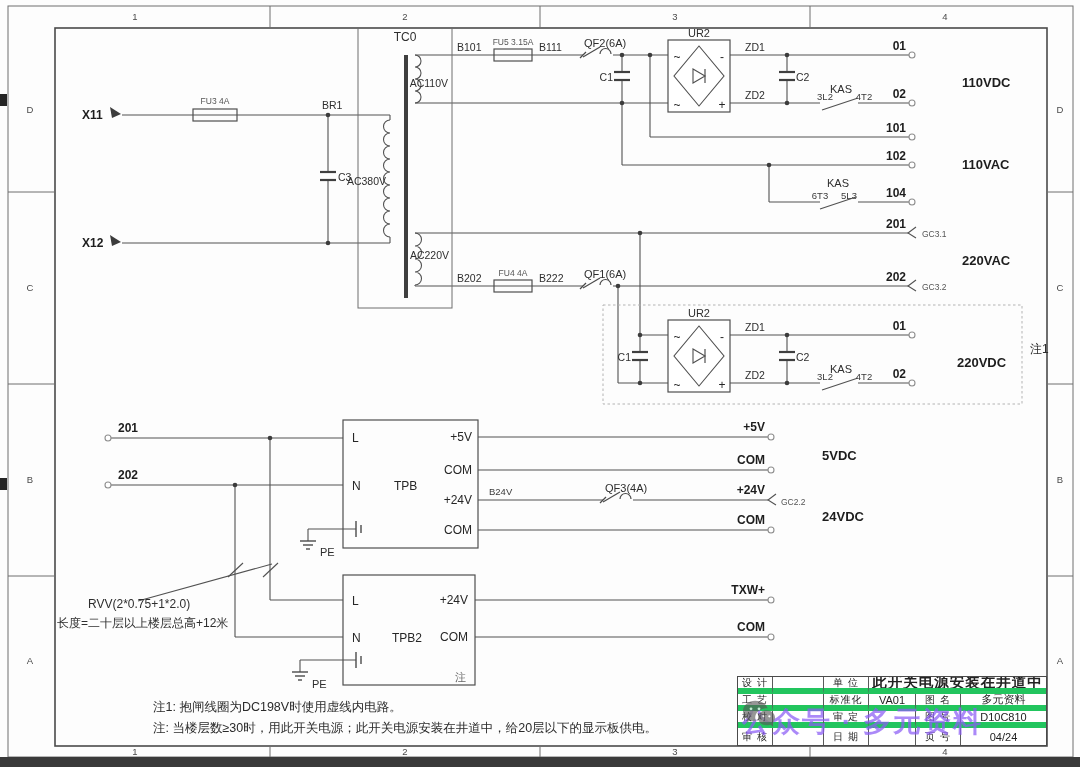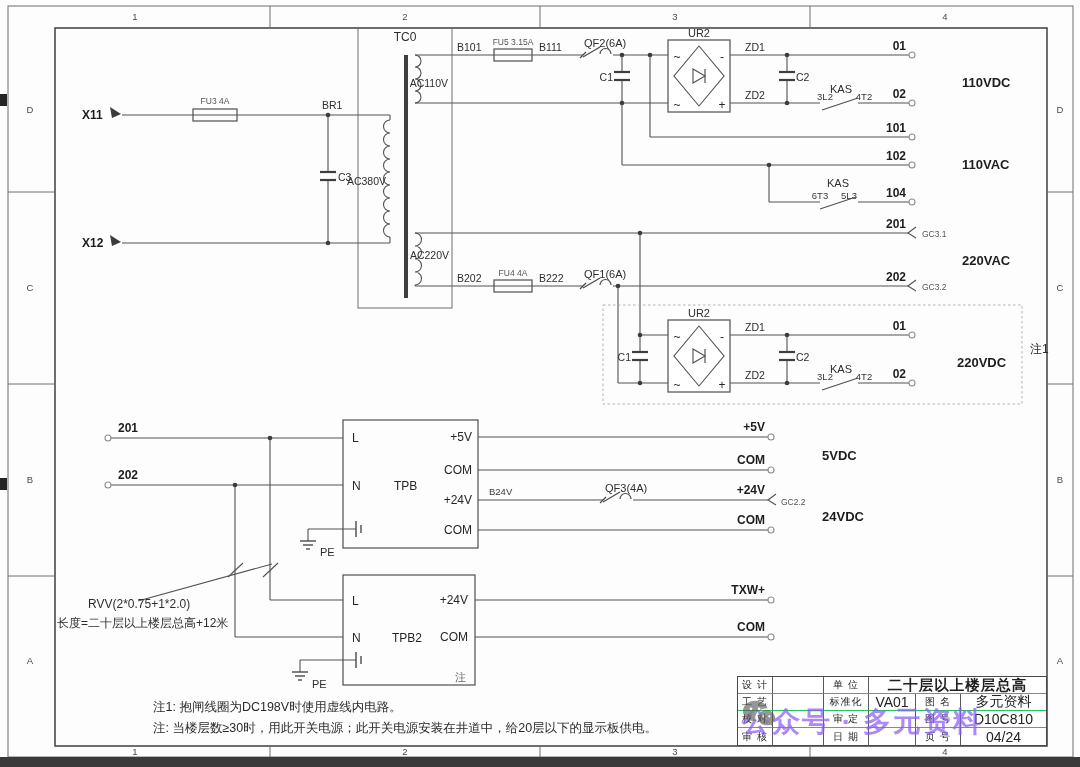--- a/index.html
+++ b/index.html
@@ -17,24 +17,24 @@
   .note{font-size:12.5px;fill:#2a2a2a}
   .gray{fill:#666}
   .wire{stroke:#525252;stroke-width:1.1;fill:none}
   .thin{stroke:#6e6e6e;stroke-width:1;fill:none}
   .comp{stroke:#4f4f4f;stroke-width:1.2;fill:none}
   .plate{stroke:#3f3f3f;stroke-width:2.2}
   .dash{stroke:#b3b3b3;stroke-width:1;fill:none;stroke-dasharray:2.5 2.5}
   #titleblock{position:absolute;left:737px;top:676px;width:310px;height:70px;background:#fff;
     border:1.5px solid #4a4a4a;box-sizing:border-box;display:grid;
     grid-template-columns:35px 51px 45px 47px 45px 1fr;grid-template-rows:repeat(4,1fr);}
-  .tb{border-right:1px solid #5a5a5a;border-bottom:1px solid #22c55e;display:flex;
+  .tb{border-right:1px solid #5a5a5a;border-bottom:6px solid #22c55e;display:flex;
       align-items:center;justify-content:center;font-size:10px;color:#222;overflow:hidden;white-space:nowrap;}
   .tb.lbl{letter-spacing:1px;}
-  .tb.val{font-size:14px;}
+  .tb.val{font-size:11px;}
   .tb.company{grid-column:4/7;font-size:14.5px;font-weight:700;letter-spacing:1px;border-right:none;}
   .tb.lastcol{border-right:none}.tb.lastrow{border-bottom:none}
   #watermark{position:absolute;left:742px;top:698px;width:305px;height:48px;display:flex;
     align-items:center;gap:8px;opacity:.72;pointer-events:none;z-index:5;}
   #watermark span{font-size:28px;font-weight:700;color:#8b5cf6;letter-spacing:2px;white-space:nowrap;}
   .regmark{position:absolute;left:0;width:7px;height:12px;background:#242424;}
   #bottombar{position:absolute;left:0;top:757px;width:1080px;height:10px;background:#3a3a3a;}
 </style>
 </head>
 <body>
@@ -307,21 +307,21 @@
   <text x="765" y="631" class="b12 end">COM</text>
 
   <text x="153" y="711" class="note">注1: 抱闸线圈为DC198V时使用虚线内电路。</text>
   <text x="153" y="732" class="note">注: 当楼层数≥30时，用此开关电源；此开关电源安装在井道中，给20层以下的显示板供电。</text>
 </svg>
 
 <div id="titleblock">
   <div class="tb lbl">设 计</div>
   <div class="tb"></div>
   <div class="tb lbl">单 位</div>
-  <div class="tb company lastcol">二十层以上楼层总高</div>
+  <div class="tb company lastcol">此开关电源安装在井道中</div>
 
   <div class="tb lbl">工 艺</div>
   <div class="tb"></div>
   <div class="tb lbl">标准化</div>
   <div class="tb val">VA01</div>
   <div class="tb lbl">图 名</div>
   <div class="tb val lastcol">多元资料</div>
 
   <div class="tb lbl">校 对</div>
   <div class="tb"></div>

